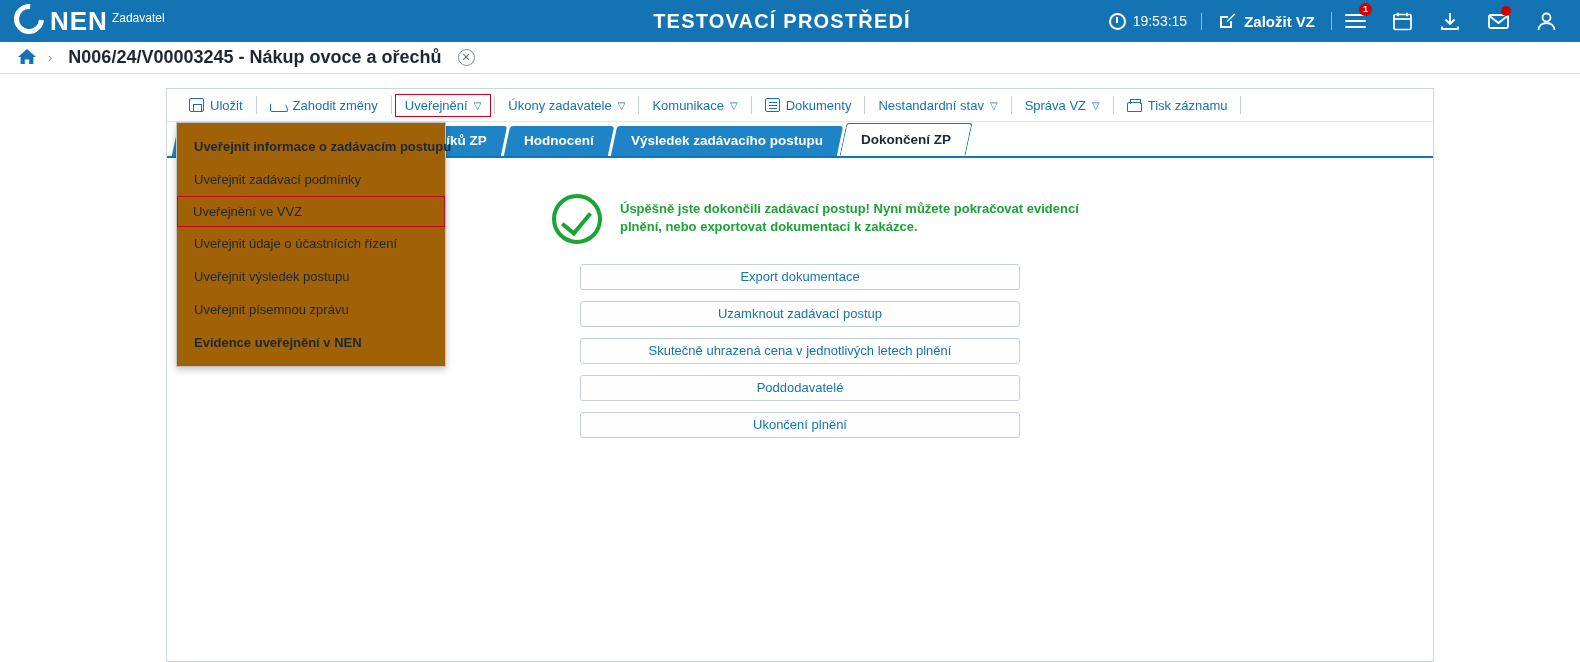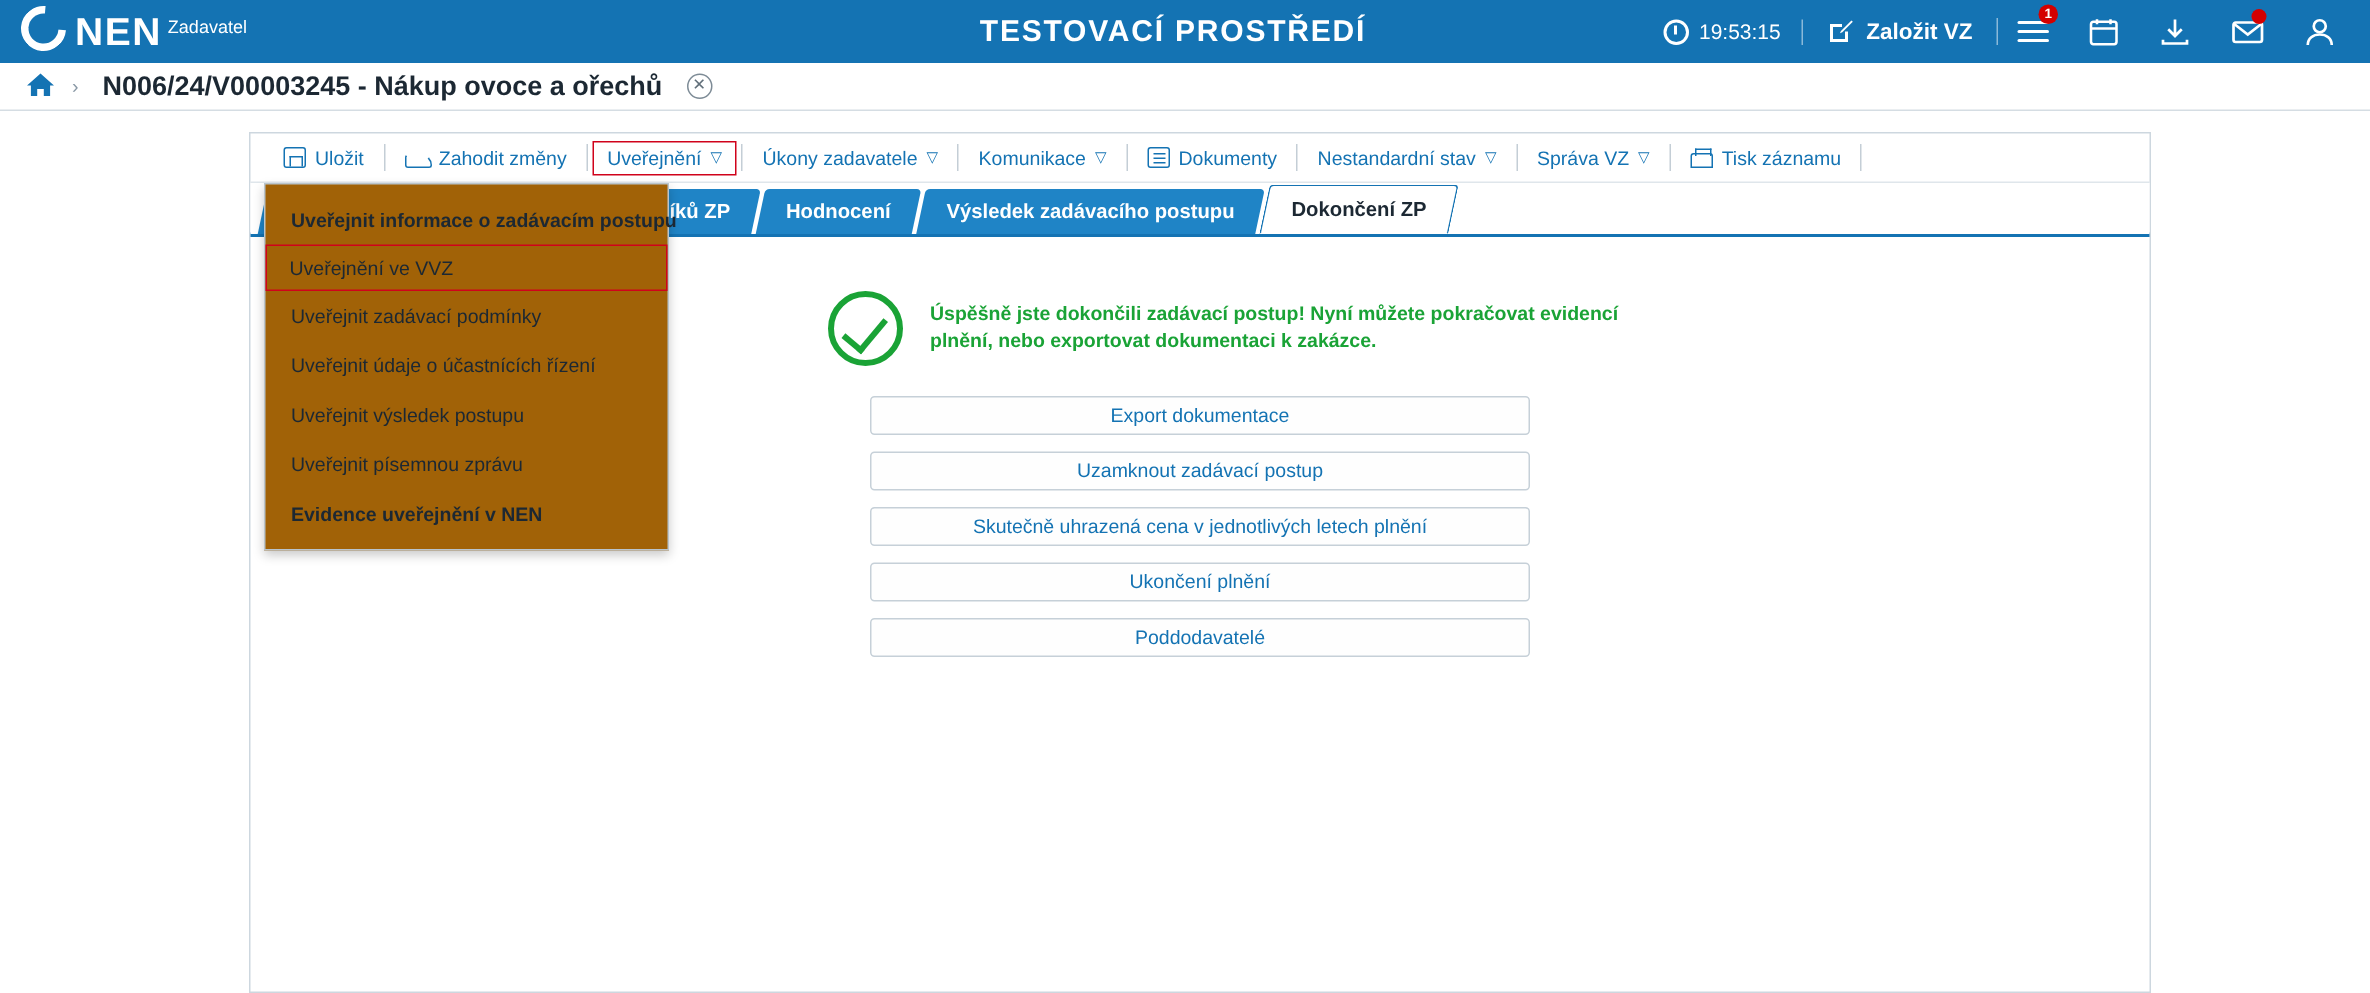--- a/index.html
+++ b/index.html
@@ -518,29 +518,29 @@
     <div class="panel">
       <div class="success-row">
         <div class="check-circle"></div>
         <div class="success-text">Úspěšně jste dokončili zadávací postup! Nyní můžete pokračovat evidencí plnění, nebo exportovat dokumentaci k zakázce.</div>
       </div>
 
       <div class="btn-stack">
         <div class="wide-btn">Export dokumentace</div>
         <div class="wide-btn">Uzamknout zadávací postup</div>
         <div class="wide-btn">Skutečně uhrazená cena v jednotlivých letech plnění</div>
+        <div class="wide-btn">Poddodavatelé</div>
         <div class="wide-btn">Ukončení plnění</div>
-        <div class="wide-btn">Poddodavatelé</div>
       </div>
     </div>
 
     <div class="dropdown">
       <div class="dd-item bold">Uveřejnit informace o zadávacím postupu</div>
+      <div class="dd-item">Uveřejnit zadávací podmínky</div>
       <div class="dd-item hl">Uveřejnění ve VVZ</div>
-      <div class="dd-item">Uveřejnit zadávací podmínky</div>
       <div class="dd-item">Uveřejnit údaje o účastnících řízení</div>
       <div class="dd-item">Uveřejnit výsledek postupu</div>
       <div class="dd-item">Uveřejnit písemnou zprávu</div>
       <div class="dd-item bold">Evidence uveřejnění v NEN</div>
     </div>
 
   </div>
 </div>
 
 </body></html>

